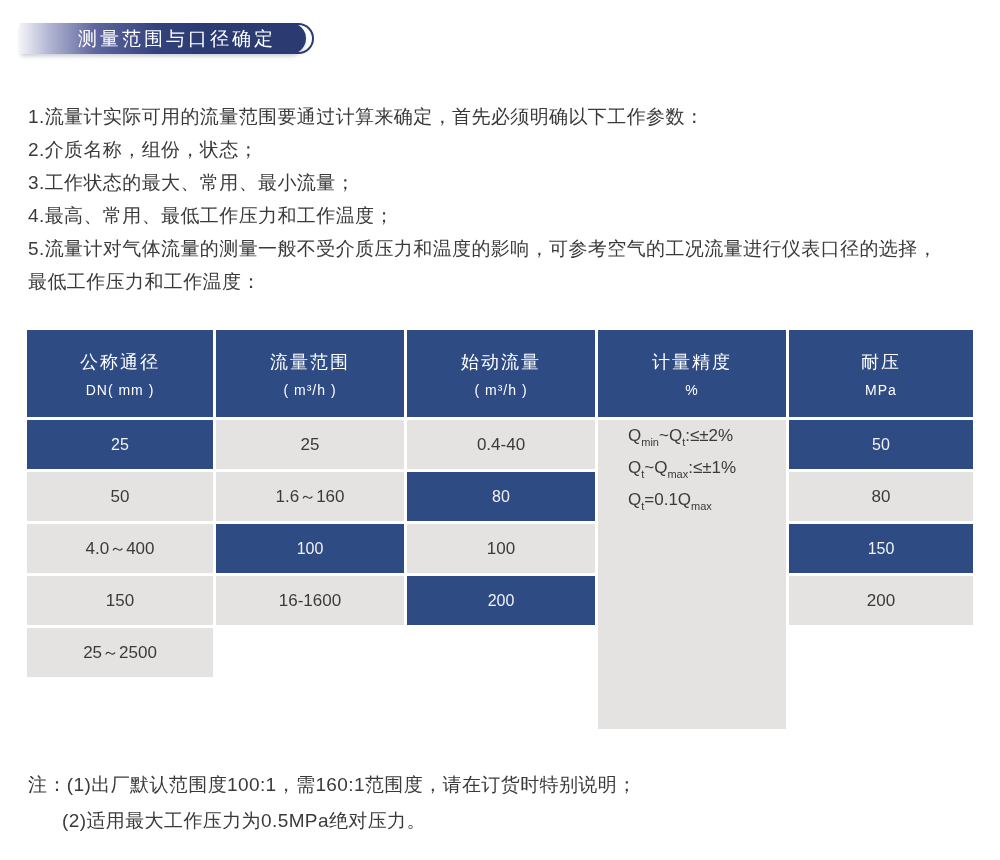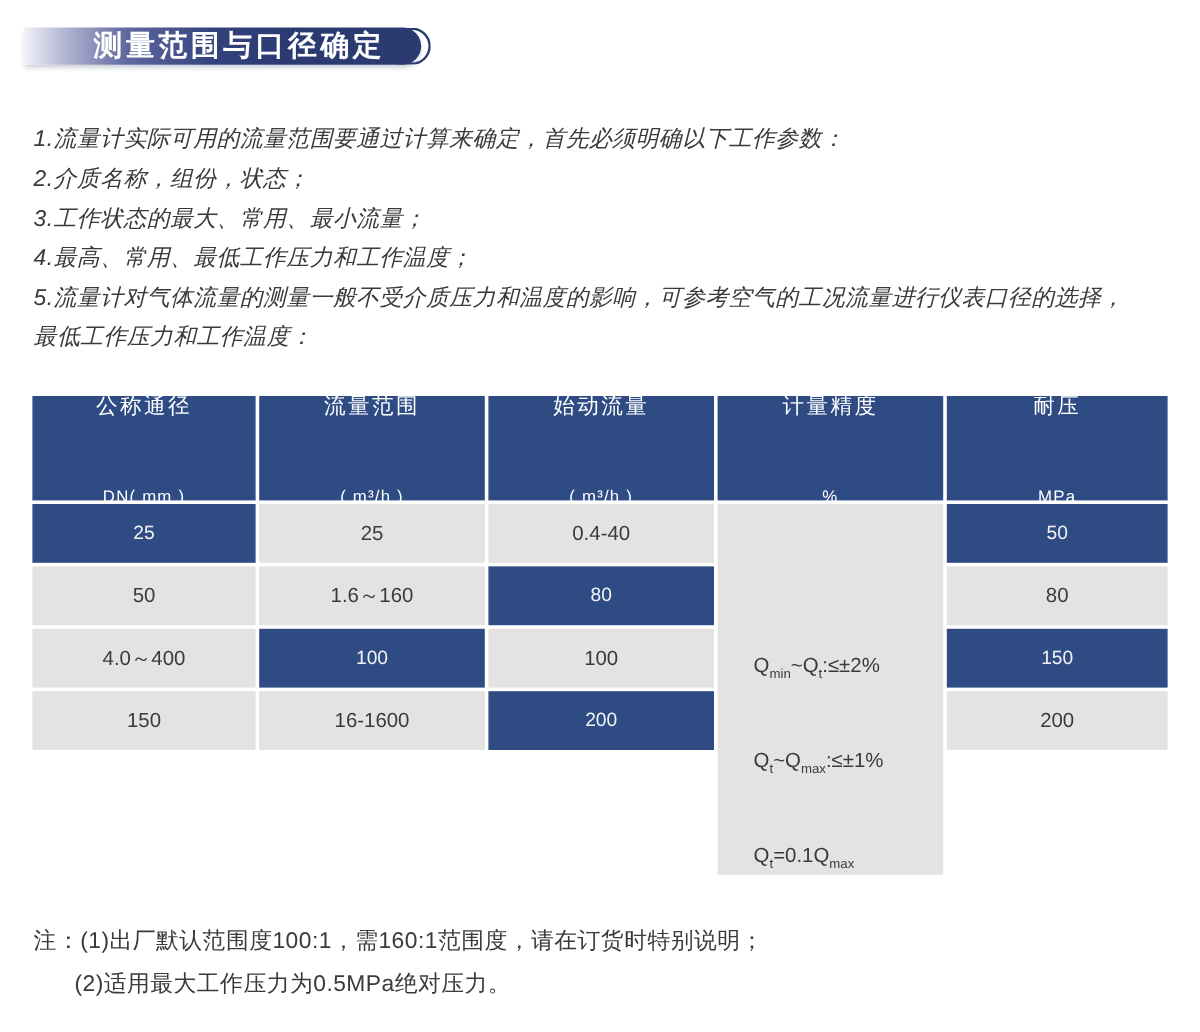--- a/index.html
+++ b/index.html
@@ -27,49 +27,48 @@
     content: "";
     position: absolute;
     top: 0; bottom: 0; right: -8px;
     width: 26px;
     border: 2px solid #2b3b72;
     border-left: none;
     border-radius: 0 17px 17px 0;
   }
   .banner-title {
     color: #ffffff;
-    font-size: 24px;
-    font-weight: bold;
+    font-size: 19px;
+    font-weight: normal;
     letter-spacing: 3px;
     white-space: nowrap;
   }
 
   
   .intro {
     margin: 46px 0 0 28px;
     font-size: 19px;
     line-height: 33px;
     letter-spacing: 0.4px;
   }
-  .intro-line { white-space: nowrap; font-style: italic; }
+  .intro-line { white-space: nowrap; }
 
   
   .spec-table {
     margin: 32px 0 0 27px;
     display: grid;
     grid-template-columns: 186px 188px 188px 188px 184px;
     grid-template-rows: 87px repeat(6, 49px);
     gap: 3px;
     width: 946px;
   }
   .cell {
     display: flex;
     align-items: center;
     justify-content: center;
-    gap: 47px;
   }
   .cell-header {
     background: #2e4b84;
     color: #ffffff;
     flex-direction: column;
   }
   .th-title { font-size: 18px; letter-spacing: 2px; }
   .th-unit  { font-size: 14px; letter-spacing: 1px; margin-top: 8px; }
   .cell-dn {
     background: #2e4b84;
@@ -78,21 +77,21 @@
   }
   .cell-data {
     background: #e4e3e2;
     color: #3a3a3a;
     font-size: 17px;
   }
   .span6 { grid-row: span 6; }
   .cell-accuracy {
     flex-direction: column;
     align-items: flex-start;
-    justify-content: flex-end;
+    justify-content: flex-start;
     padding-left: 30px;
     font-size: 17px;
   }
   .acc-line { margin: 6px 0; white-space: nowrap; }
   .sub {
     font-size: 11px;
     position: relative;
     top: 5px;
     letter-spacing: 0;
   }
@@ -169,20 +168,21 @@
 
   <div class="cell cell-dn">100</div>
   <div class="cell cell-data">100</div>
 
   <div class="cell cell-dn">150</div>
   <div class="cell cell-data">150</div>
   <div class="cell cell-data">16-1600</div>
 
   <div class="cell cell-dn">200</div>
   <div class="cell cell-data">200</div>
+  <div class="cell cell-data">25～2500</div>
 
 </div>
 
 <div class="notes">
   <div class="note-line">
     <span>注：</span><span>(1)出厂默认范围度100:1，需160:1范围度，请在订货时特别说明；</span>
   </div>
   <div class="note-line note-line-2">
     <span>(2)适用最大工作压力为0.5MPa绝对压力。</span>
   </div>

